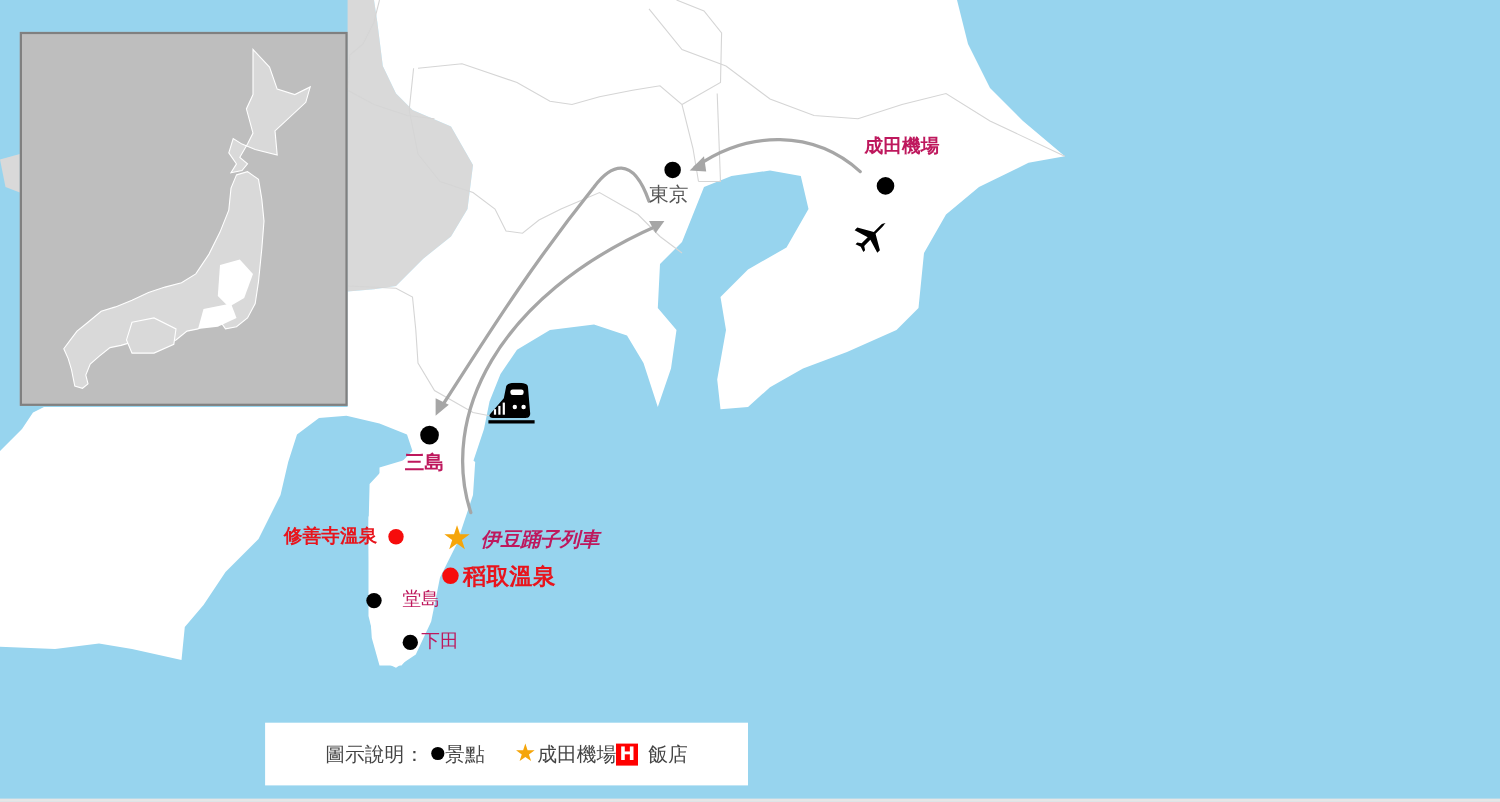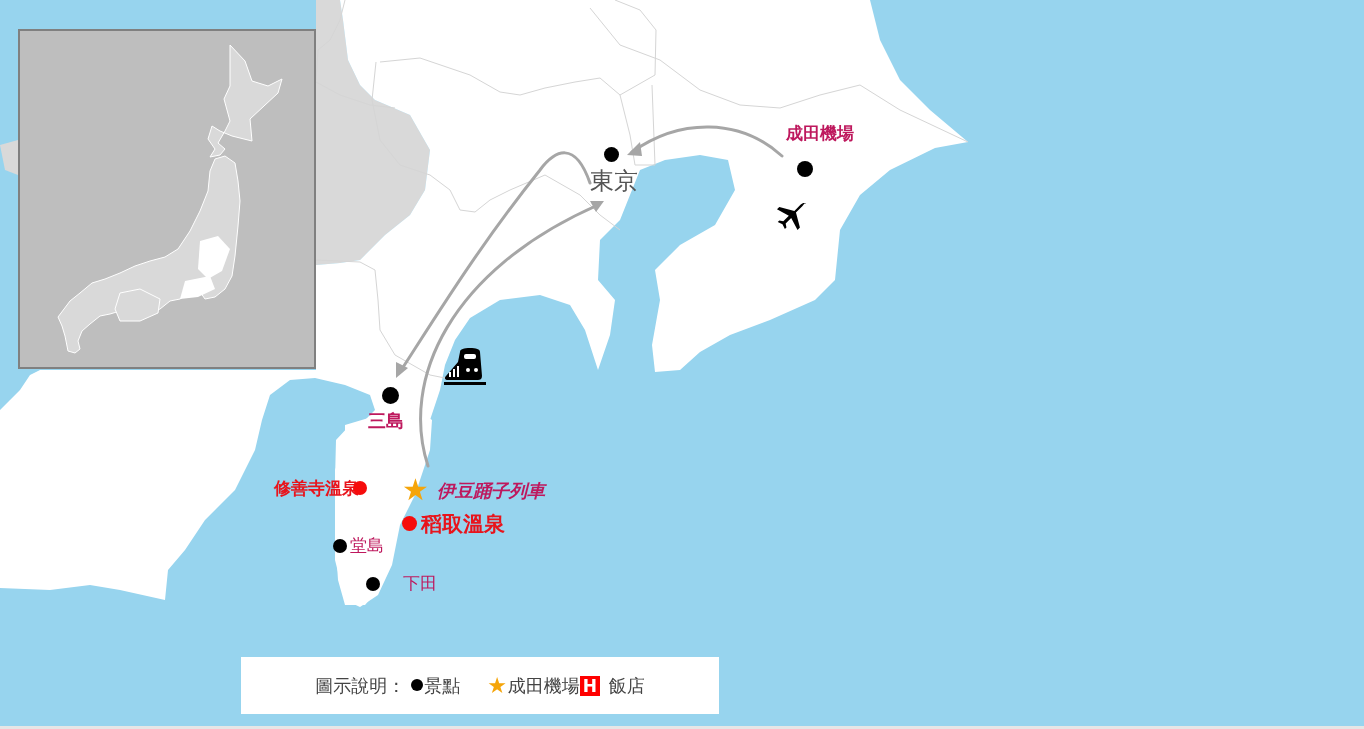--- a/index.html
+++ b/index.html
@@ -2,25 +2,25 @@
 <html><head>
 <meta charset="utf-8">
 <style>
   html, body { margin:0; padding:0; }
   body { width:1364px; height:729px; overflow:hidden; background:#e6e6e6; font-family:"DejaVu Sans","Liberation Sans",sans-serif; }
   #map { position:absolute; left:0; top:0; width:1364px; height:726px; background:#97d4ee; overflow:hidden; }
   #map svg.base { position:absolute; left:0; top:0; }
   .label { position:absolute; white-space:nowrap; line-height:1; }
   .lbl-black { color:#be185d; font-size:17px; font-weight:bold; }
   .lbl-red { color:#e8141c; font-size:17px; font-weight:bold; }
-  .lbl-tokyo { color:#555; font-size:24px; font-weight:normal; }
+  .lbl-tokyo { color:#555; font-size:18px; font-weight:normal; }
   .dot { position:absolute; border-radius:50%; background:#000; }
   .dot.red { background:#f60c0c; }
   .inset { position:absolute; left:18px; top:29px; width:298px; height:340px; background:#bebebe; border:2px solid #808080; box-sizing:border-box; }
-  .legend { position:absolute; left:241px; top:657px; width:478px; height:57px; background:#fff; display:flex; align-items:center; justify-content:center; font-size:18px; color:#444; }
+  .legend { position:absolute; left:241px; top:657px; width:439px; height:57px; background:#fff; display:flex; align-items:center; justify-content:center; font-size:18px; color:#444; }
   .legend span { display:inline-block; }
   .legend .lg-title { margin-right:6px; }
   .legend .lg-dot { width:12px; height:12px; border-radius:50%; background:#000; margin-right:1px; position:relative; top:-1px; }
   .legend .lg-item { margin-right:27px; }
   .legend .lg-star { color:#f5a50a; font-size:22px; margin-right:1px; }
   .legend .lg-hotel { width:20px; height:20px; background:#ff0000; color:#fff; font-weight:bold; font-size:17px; line-height:20px; text-align:center; margin-right:9px; }
   .icon { position:absolute; }
   .star { position:absolute; color:#f5a50a; font-size:30px; line-height:1; }
 </style>
 </head>
@@ -96,34 +96,34 @@
       <rect x="7" y="24" width="2" height="5" fill="#fff"></rect>
       <rect x="11" y="21" width="2" height="8" fill="#fff"></rect>
       <rect x="15" y="18" width="2" height="11" fill="#fff"></rect>
       <rect x="2" y="34" width="42" height="3" fill="#000"></rect>
     </svg>
   </div>
 
   <div class="dot" style="left:382px;top:387px;width:17px;height:17px;"></div>
   <div class="label lbl-black" style="left:368px;top:412px;font-size:18px;font-weight:bold;">三島</div>
 
-  <div class="label lbl-red" style="left:258px;top:480px;margin-left:16px;">修善寺溫泉</div>
+  <div class="label lbl-red" style="left:258px;top:480px;">修善寺溫泉</div>
   <div class="dot red" style="left:353px;top:481px;width:14px;height:14px;"></div>
 
   <div class="star" style="left:402px;top:475px;">★</div>
   <div class="label lbl-black" style="left:437px;top:482px;font-size:18px;font-style:italic;">伊豆踊子列車</div>
 
   <div class="dot red" style="left:402px;top:516px;width:15px;height:15px;"></div>
   <div class="label lbl-red" style="left:421px;top:514px;font-size:21px;">稻取溫泉</div>
 
   <div class="dot" style="left:333px;top:539px;width:14px;height:14px;"></div>
-  <div class="label lbl-black" style="left:350px;top:537px;font-weight:normal;">堂島</div>
+  <div class="label lbl-black" style="left:366px;top:537px;font-weight:normal;">堂島</div>
 
   <div class="dot" style="left:366px;top:577px;width:14px;height:14px;"></div>
-  <div class="label lbl-black" style="left:383px;top:575px;font-weight:normal;margin-left:20px;">下田</div>
+  <div class="label lbl-black" style="left:383px;top:575px;font-weight:normal;">下田</div>
 
   <div class="legend">
     <span class="lg-title">圖示說明：</span>
     <span class="lg-dot"></span>
     <span class="lg-item">景點</span>
     <span class="lg-star">★</span>
     <span>成田機場</span>
     <span class="lg-hotel">H</span>
     <span>飯店</span>
   </div>

